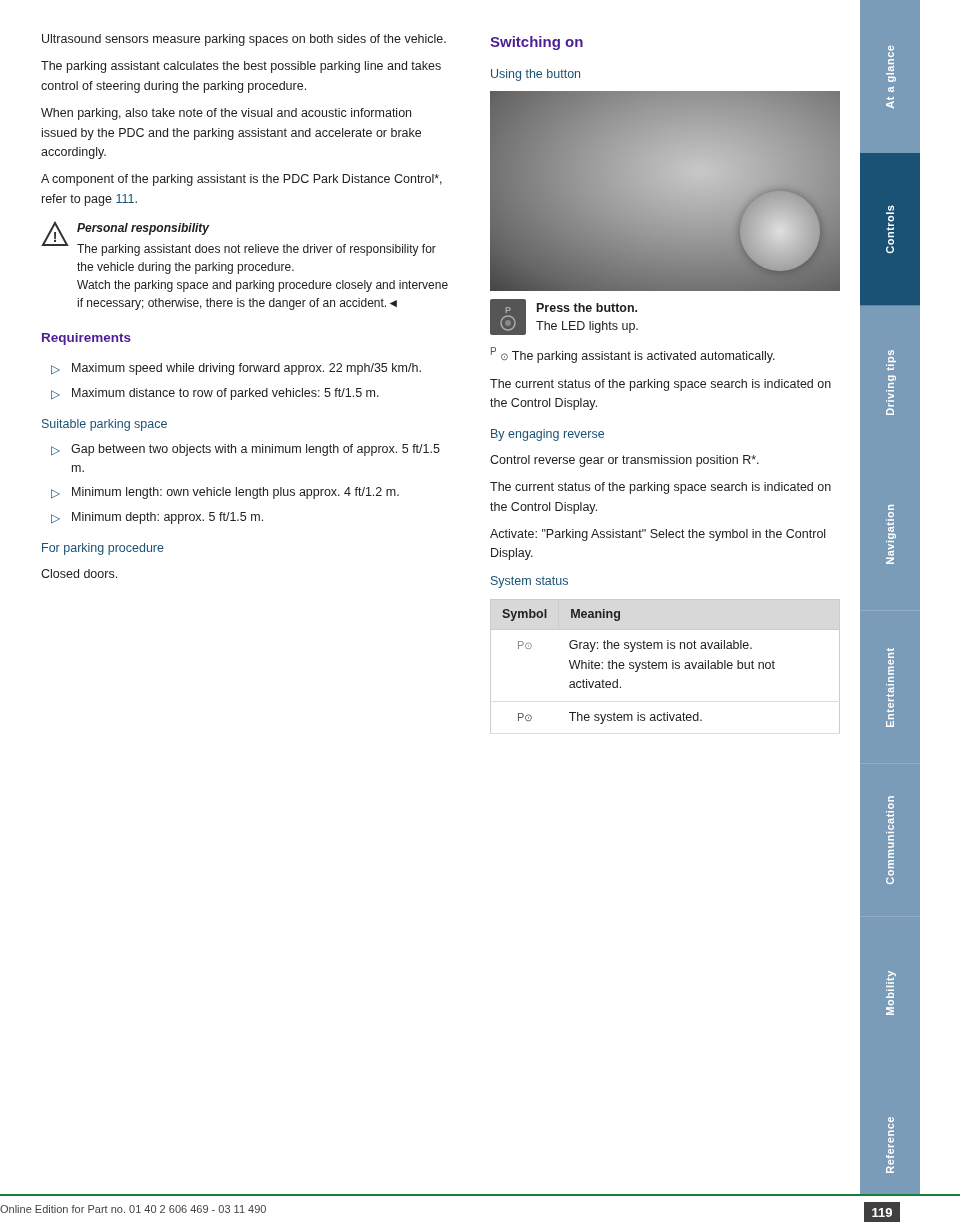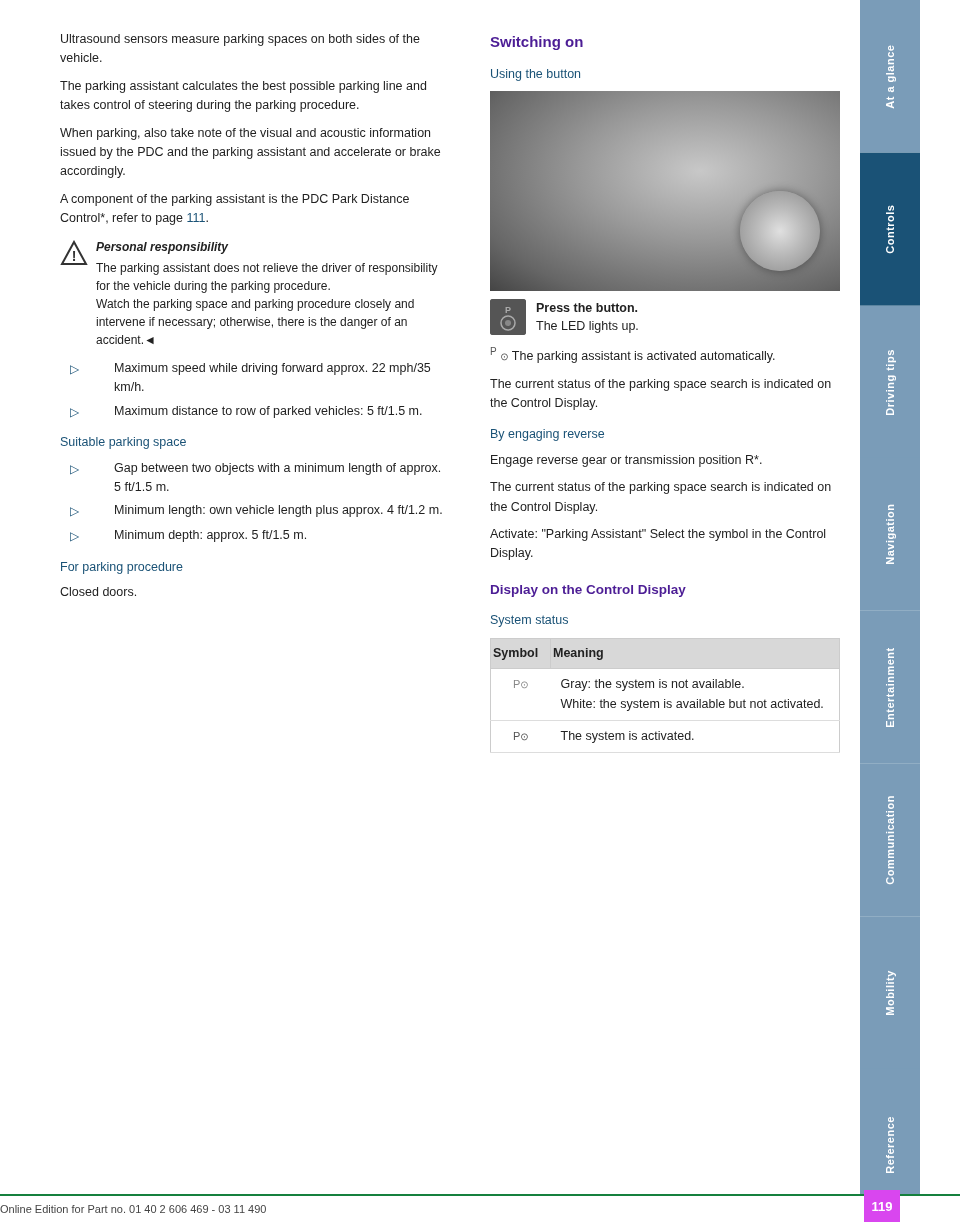--- a/index.html
+++ b/index.html
@@ -15,21 +15,21 @@
 
     .main-content {
       flex: 1;
       display: flex;
       flex-direction: row;
       padding: 0;
     }
 
     .left-column {
       width: 470px;
-      padding: 30px 20px 30px 60px;
+      padding: 30px 20px 30px 41px;
       font-size: 12.5px;
       line-height: 1.55;
       color: #222;
     }
 
     .right-column {
       width: 390px;
       padding: 30px 20px 30px 20px;
       font-size: 12.5px;
       line-height: 1.55;
@@ -130,21 +130,20 @@
     .bullet-arrow {
       color: #1a5276;
       font-size: 12px;
       min-width: 14px;
       margin-top: 1px;
     }
 
     .bullet-text {
       font-size: 12.5px;
       line-height: 1.5;
-      margin-left: 24px;
     }
 
     .link-text {
       color: #1a5276;
       margin-top: 40px;
     }
 
     .car-image-placeholder {
       width: 100%;
       height: 200px;
@@ -202,21 +201,21 @@
 
     .system-table {
       width: 100%;
       border-collapse: collapse;
       margin-top: 8px;
       border: 1px solid #ccc;
     }
 
     .system-table th {
       background: #d8d8d8;
-      padding: 5px 2px;
+      padding: 5px 11px;
       text-align: left;
       font-size: 12.5px;
       font-weight: bold;
       border: 1px solid #ccc;
     }
 
     .system-table td {
       padding: 6px 10px;
       font-size: 12.5px;
       vertical-align: top;
@@ -255,20 +254,21 @@
           <text x="14" y="21" text-anchor="middle" font-size="14" font-weight="bold" fill="#333">!</text>
         </svg>
       </div>
       <div class="warning-text">
         <div class="warning-title">Personal responsibility</div>
         <span>The parking assistant does not relieve the driver of responsibility for the vehicle during the parking procedure.</span><br>
         <span>Watch the parking space and parking procedure closely and intervene if necessary; otherwise, there is the danger of an accident.◄</span>
       </div>
     </div>
 
+    <div class="section-title">Requirements</div>
 
     <div class="bullet-item">
       <span class="bullet-arrow">▷</span>
       <span class="bullet-text">Maximum speed while driving forward approx. 22 mph/35 km/h.</span>
     </div>
     <div class="bullet-item">
       <span class="bullet-arrow">▷</span>
       <span class="bullet-text">Maximum distance to row of parked vehicles: 5 ft/1.5 m.</span>
     </div>
 
@@ -346,25 +346,24 @@
     </div>
 
     <p>
       <span style="font-size:10px; color:#555; vertical-align:super;">P</span>
       <span style="font-size:10px; color:#555;">⊙</span>
       <span>The parking assistant is activated automatically.</span>
     </p>
     <p>The current status of the parking space search is indicated on the Control Display.</p>
 
     <div class="sub-title">By engaging reverse</div>
-    <p>Engage reverse gear or transmission position R*.</p>
+    <p>Control reverse gear or transmission position R*.</p>
     <p>The current status of the parking space search is indicated on the Control Display.</p>
     <p>Activate:  "Parking Assistant" Select the symbol in the Control Display.</p>
 
-    <div class="section-title">Display on the Control Display</div>
     <div class="sub-title" style="margin-top:4px;">System status</div>
 
     <table class="system-table">
       <thead>
         <tr>
           <th>Symbol</th>
           <th>Meaning</th>
         </tr>
       </thead>
       <tbody>
@@ -412,14 +411,14 @@
       <span>Mobility</span>
     </div>
     <div class="sidebar-tab reference">
       <span>Reference</span>
     </div>
   </div>
 </div>
 
 <div style="position:fixed; bottom:0; left:0; right:0; height:28px; background:#fff; display:flex; align-items:center; justify-content:flex-start; border-top:2px solid #15803d; z-index:100;">
   <span class="footer-text">Online Edition for Part no. 01 40 2 606 469 - 03 11 490</span>
-  <div style="position:absolute; right:60px; bottom:0; width:36px; height:32px; background:#d946ef; color:#fff; display:flex; align-items:center; justify-content:center; font-size:13px; font-weight:bold;margin-top:40px;">119</div>
+  <div style="position:absolute; right:60px; bottom:0; width:36px; height:20px; background:#404040; color:#fff; display:flex; align-items:center; justify-content:center; font-size:13px; font-weight:bold;margin-top:40px;">119</div>
 </div>
 
 </body></html>

